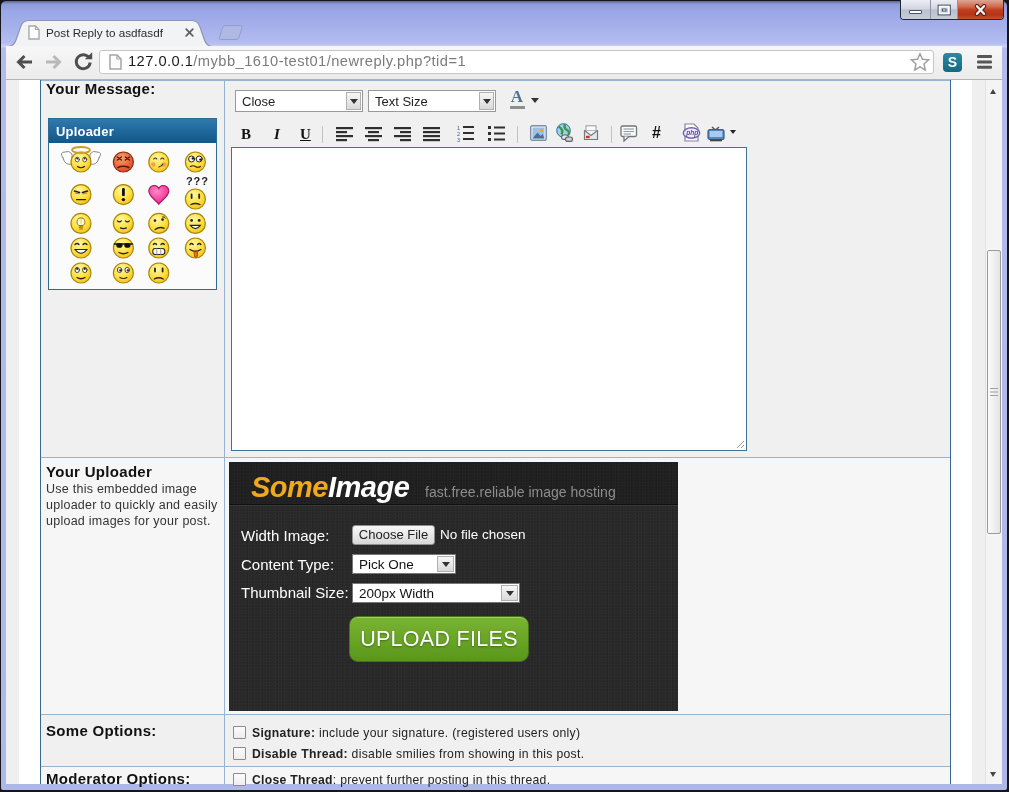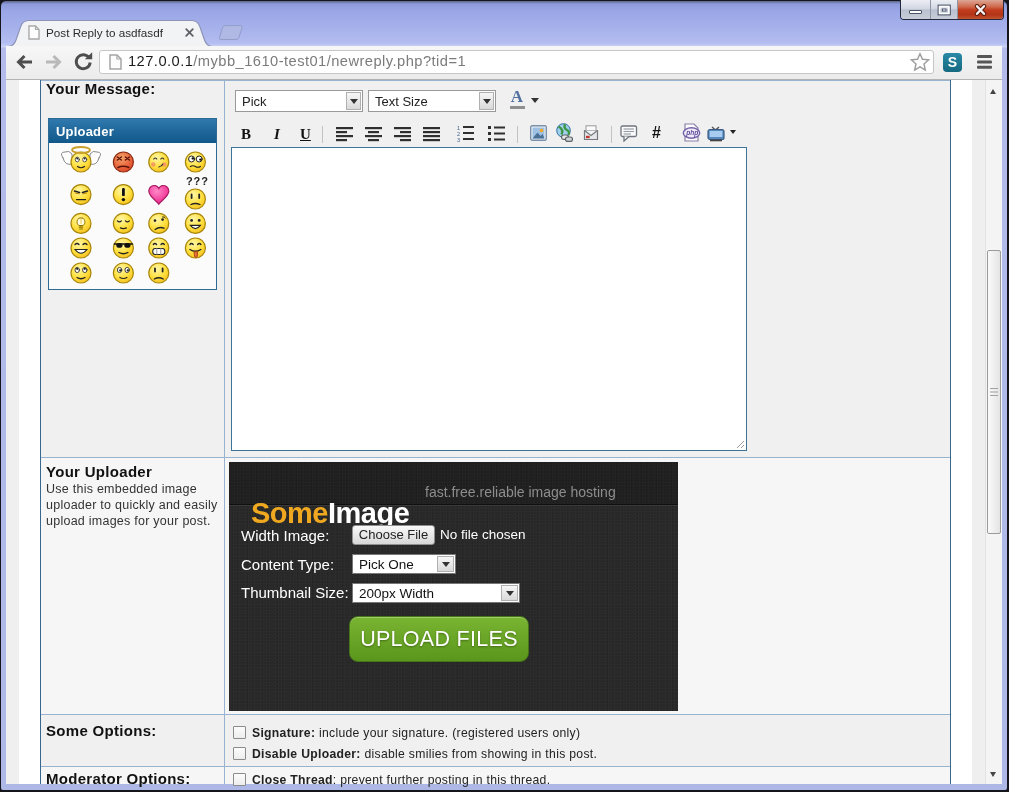--- a/index.html
+++ b/index.html
@@ -102,27 +102,27 @@
 <div class="a" id="colsep"></div>
 <div class="a" id="tablebox"></div>
 <div class="a lbl" style="left:46px;top:80px">Your Message:</div>
 <div class="a lbl" style="left:46px;top:463px">Your Uploader</div>
 <div class="a sm" style="left:46px;top:481px;line-height:16px">Use this embedded image<br>uploader to quickly and easily<br>upload images for your post.</div>
 
 <div class="a lbl" style="left:46px;top:722px">Some Options:</div>
 <div class="a cb" style="left:233px;top:726px"></div>
 <div class="a opt" style="left:252px;top:726px"><b>Signature:</b> include your signature. (registered users only)</div>
 <div class="a cb" style="left:233px;top:747px"></div>
-<div class="a opt" style="left:252px;top:747px"><b>Disable Uploader:</b> disable smilies from showing in this post.</div>
+<div class="a opt" style="left:252px;top:747px"><b>Disable Thread:</b> disable smilies from showing in this post.</div>
 <div class="a lbl" style="left:46px;top:770px">Moderator Options:</div>
 <div class="a cb" style="left:233px;top:773px"></div>
 <div class="a opt" style="left:252px;top:773px"><b>Close Thread</b>: prevent further posting in this thread.</div>
 
 <div class="a sel" style="left:235px;top:90px;width:128px;height:22px">
-    <span class="t">Pick</span>
+    <span class="t">Close</span>
     <span class="b"></span>
   </div>
 <div class="a sel" style="left:368px;top:90px;width:128px;height:22px">
     <span class="t">Text Size</span>
     <span class="b"></span>
   </div>
 <div class="a" style="left:508px;top:89px;width:18px;height:15px;font-family:'Liberation Serif',serif;font-weight:bold;font-size:17px;color:#51709f;text-align:center;line-height:15px">A</div>
 <div class="a" style="left:510px;top:106px;width:15px;height:3px;background:#8f8f8f"></div>
 <div class="a" style="left:531px;top:98px;width:0;height:0;border:4px solid transparent;border-top:5px solid #333"></div>
 
@@ -391,21 +391,21 @@
 <g transform="translate(110.8,155)">
  <circle r="10" fill="url(#gy)" stroke="#a8860a" stroke-width="1.2"></circle>
  <path d="M-3.8,-4.5 L-3.8,-1.5 M3.8,-4.5 L3.8,-1.5" stroke="#222" stroke-width="1.8"></path>
  <path d="M-4.5,6 Q0,3.5 4.5,6" fill="none" stroke="#222" stroke-width="1.3"></path>
 </g>
 </g>
 </svg>
 
 <div class="a" style="left:229px;top:462px;width:449px;height:249px;background:#282828;background-image:radial-gradient(rgba(255,255,255,.018) 1px,transparent 1.1px),radial-gradient(rgba(0,0,0,.14) 1px,transparent 1.1px);background-size:3px 3px,5px 4px;background-position:0 0,1px 2px"></div>
 <div class="a" style="left:229px;top:462px;width:449px;height:42px;background:#1f1f1f;background-image:radial-gradient(rgba(255,255,255,.015) 1px,transparent 1.1px),radial-gradient(rgba(0,0,0,.15) 1px,transparent 1.1px);background-size:3px 3px,5px 4px;background-position:1px 1px,0 0;border-bottom:1px solid #101010;box-shadow:0 1px 0 #3a3a3a"></div>
-<div class="a" style="left:251px;top:497px;font-size:29px;font-weight:bold;letter-spacing:-0.5px">
+<div class="a" style="left:251px;top:471px;font-size:29px;font-weight:bold;font-style:italic;letter-spacing:-0.5px">
   <span style="color:#efa81f">Some</span><span style="color:#fff">Image</span></div>
 <div class="a" style="left:425px;top:484px;font-size:14px;color:#8d8d8d">fast.free.reliable image hosting</div>
 <div class="a" style="left:241px;top:527px;font-size:15px;color:#fff">Width Image:</div>
 <div class="a" style="left:352px;top:525px;width:83px;height:20px;background:linear-gradient(#f8f8f8,#d8d8d8);border:1px solid #8f8f8f;border-radius:3px;box-sizing:border-box;font-size:13px;color:#222;text-align:center;line-height:18px">Choose File</div>
 <div class="a" style="left:440px;top:527px;font-size:13.5px;color:#fff">No file chosen</div>
 <div class="a" style="left:241px;top:556px;font-size:15px;color:#fff">Content Type:</div>
 <div class="a sel" style="left:352px;top:554px;width:104px;height:20px;border-color:#777">
     <span class="t" style="top:2px;color:#111;font-size:13.5px">Pick One</span>
     <span class="b" style="width:17px"></span>
   </div>

